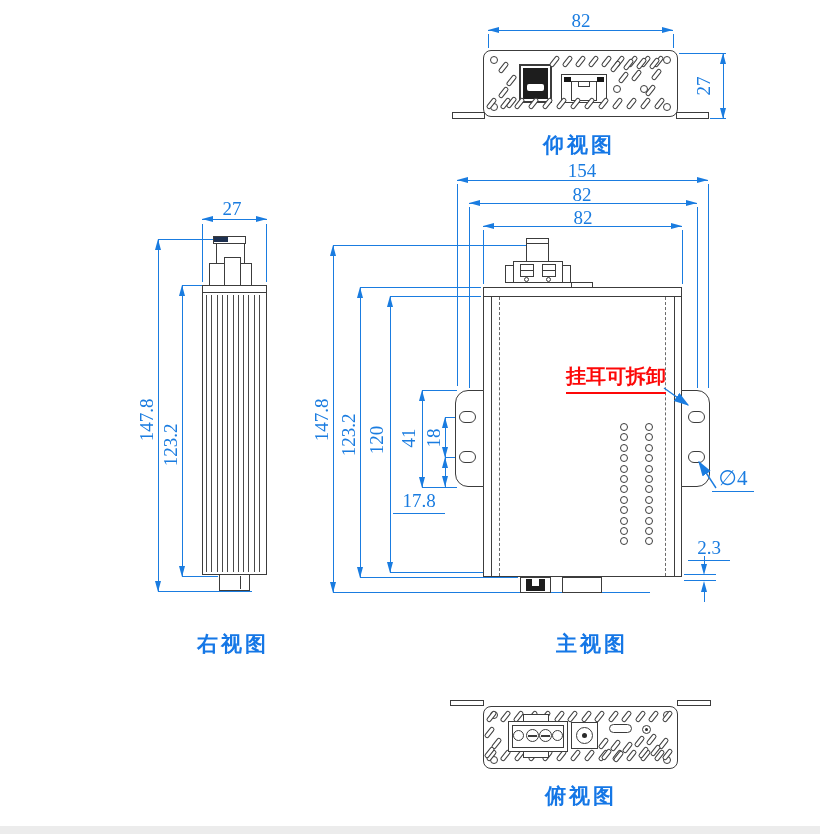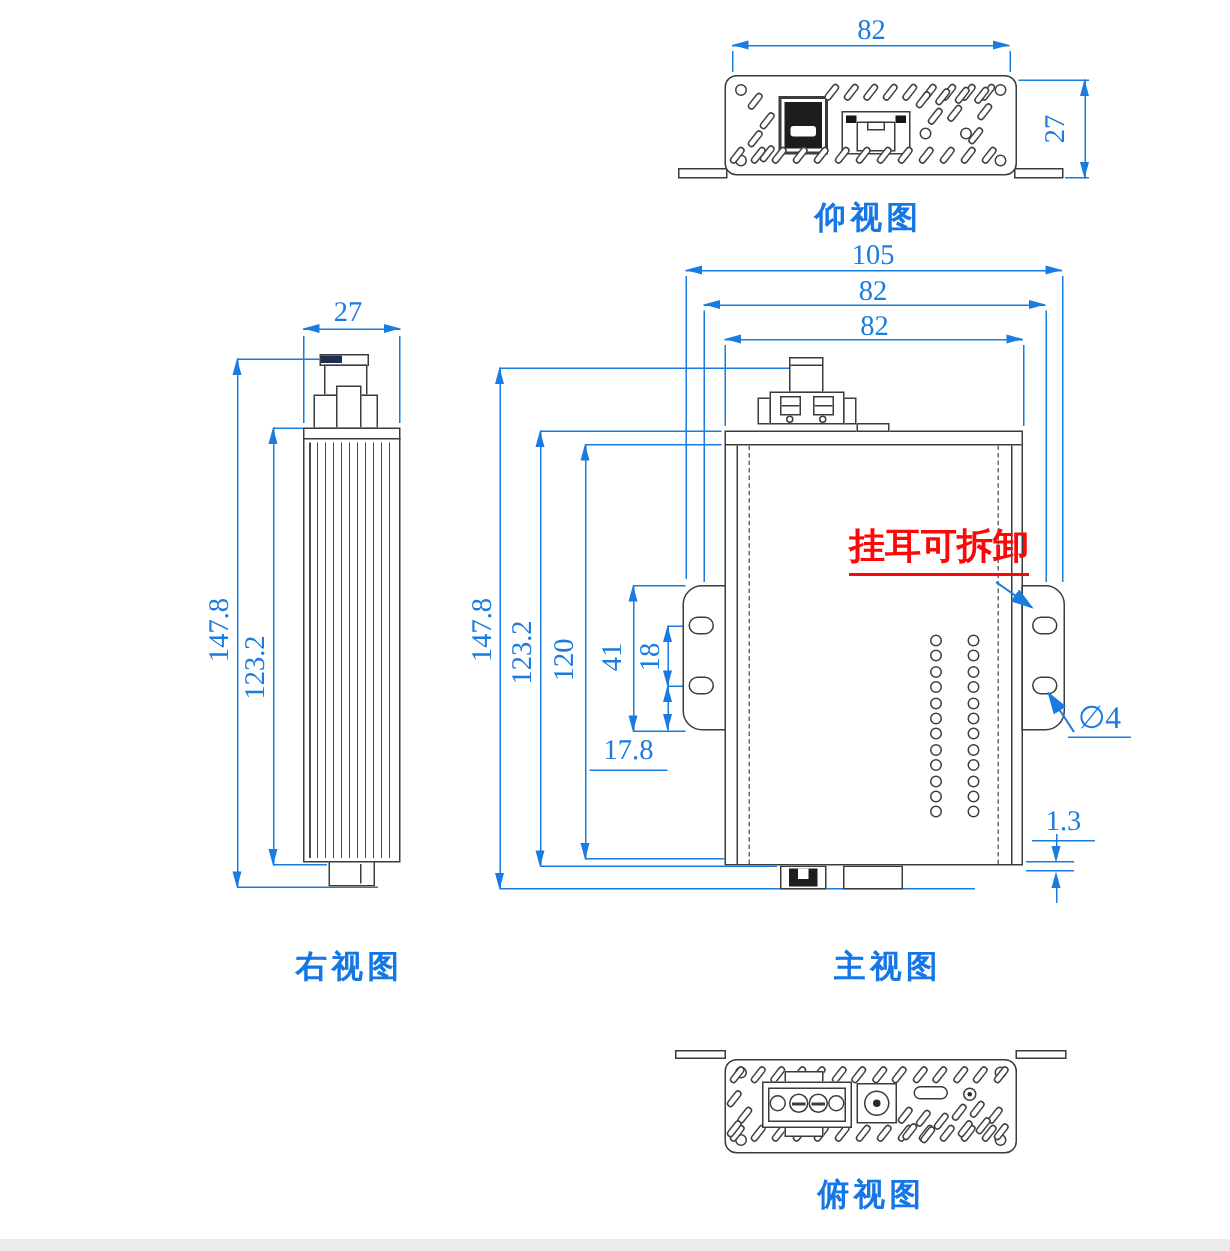--- a/index.html
+++ b/index.html
@@ -99,21 +99,21 @@
 
   <div class="v o" style="left:202px;top:285px;width:65px;height:290px;"></div>
   <div class="v ln" style="left:202px;top:292px;width:65px;height:1px;"></div>
   <div class="v fins" style="left:206px;top:295px;width:57px;height:277px;"></div>
 
   <div class="v o" style="left:219px;top:574px;width:31px;height:17px;"></div>
   <div class="v ln" style="left:240px;top:576px;width:1px;height:13px;"></div>
 
   <div class="v cjk" style="left:197px;top:630px;">右视图</div>
 
-  <div class="v dt" style="left:552px;top:161px;width:60px;">105</div>
+  <div class="v dt" style="left:552px;top:161px;width:60px;">154</div>
   <div class="v dl" style="left:457px;top:180px;width:251px;height:1px;"></div>
   <div class="v ar l" style="left:457px;top:177px;"></div>
   <div class="v ar r" style="left:697px;top:177px;"></div>
   <div class="v dl" style="left:457px;top:184px;width:1px;height:202px;"></div>
   <div class="v dl" style="left:708px;top:184px;width:1px;height:204px;"></div>
 
   <div class="v dt" style="left:557px;top:185px;width:50px;">82</div>
   <div class="v dl" style="left:469px;top:203px;width:228px;height:1px;"></div>
   <div class="v ar l" style="left:469px;top:200px;"></div>
   <div class="v ar r" style="left:686px;top:200px;"></div>
@@ -189,25 +189,25 @@
 
   <div class="v o" style="left:455px;top:390px;width:29px;height:97px;border-radius:13px 0 0 13px;"></div>
   <div class="v o" style="left:459px;top:411px;width:17px;height:12px;border-radius:6px;border-width:1.3px;"></div>
   <div class="v o" style="left:459px;top:451px;width:17px;height:12px;border-radius:6px;border-width:1.3px;"></div>
   <div class="v o" style="left:681px;top:390px;width:29px;height:97px;border-radius:0 13px 13px 0;"></div>
   <div class="v o" style="left:688px;top:411px;width:17px;height:12px;border-radius:6px;border-width:1.3px;"></div>
   <div class="v o" style="left:688px;top:451px;width:17px;height:12px;border-radius:6px;border-width:1.3px;"></div>
 
   <div id="ledgrid" class="v" style="left:0;top:0;"></div>
 
-  <div class="v red" style="left:566px;top:348px;font-size:24px;border-bottom:2px solid #fd0808;padding-bottom:2px;">挂耳可拆卸</div>
+  <div class="v red" style="left:566px;top:363px;font-size:20px;border-bottom:2px solid #fd0808;padding-bottom:2px;">挂耳可拆卸</div>
 
   <div class="v dt ul" style="left:712px;top:467px;width:42px;font-size:21px;">∅4</div>
 
-  <div class="v dt ul" style="left:688px;top:538px;width:42px;">1.3</div>
+  <div class="v dt ul" style="left:688px;top:538px;width:42px;">2.3</div>
   <div class="v dl" style="left:704px;top:556px;width:1px;height:9px;"></div>
   <div class="v ar d" style="left:701px;top:564px;"></div>
   <div class="v dl" style="left:684px;top:574px;width:32px;height:1px;"></div>
   <div class="v dl" style="left:684px;top:580px;width:32px;height:1px;"></div>
   <div class="v ar u" style="left:701px;top:581px;"></div>
   <div class="v dl" style="left:704px;top:592px;width:1px;height:10px;"></div>
 
   <div class="v o" style="left:520px;top:577px;width:31px;height:16px;"></div>
   <div class="v" style="left:526px;top:579px;width:19px;height:12px;background:#1d1d1d;"></div>
   <div class="v" style="left:532px;top:579px;width:7px;height:7px;background:#fff;"></div>

